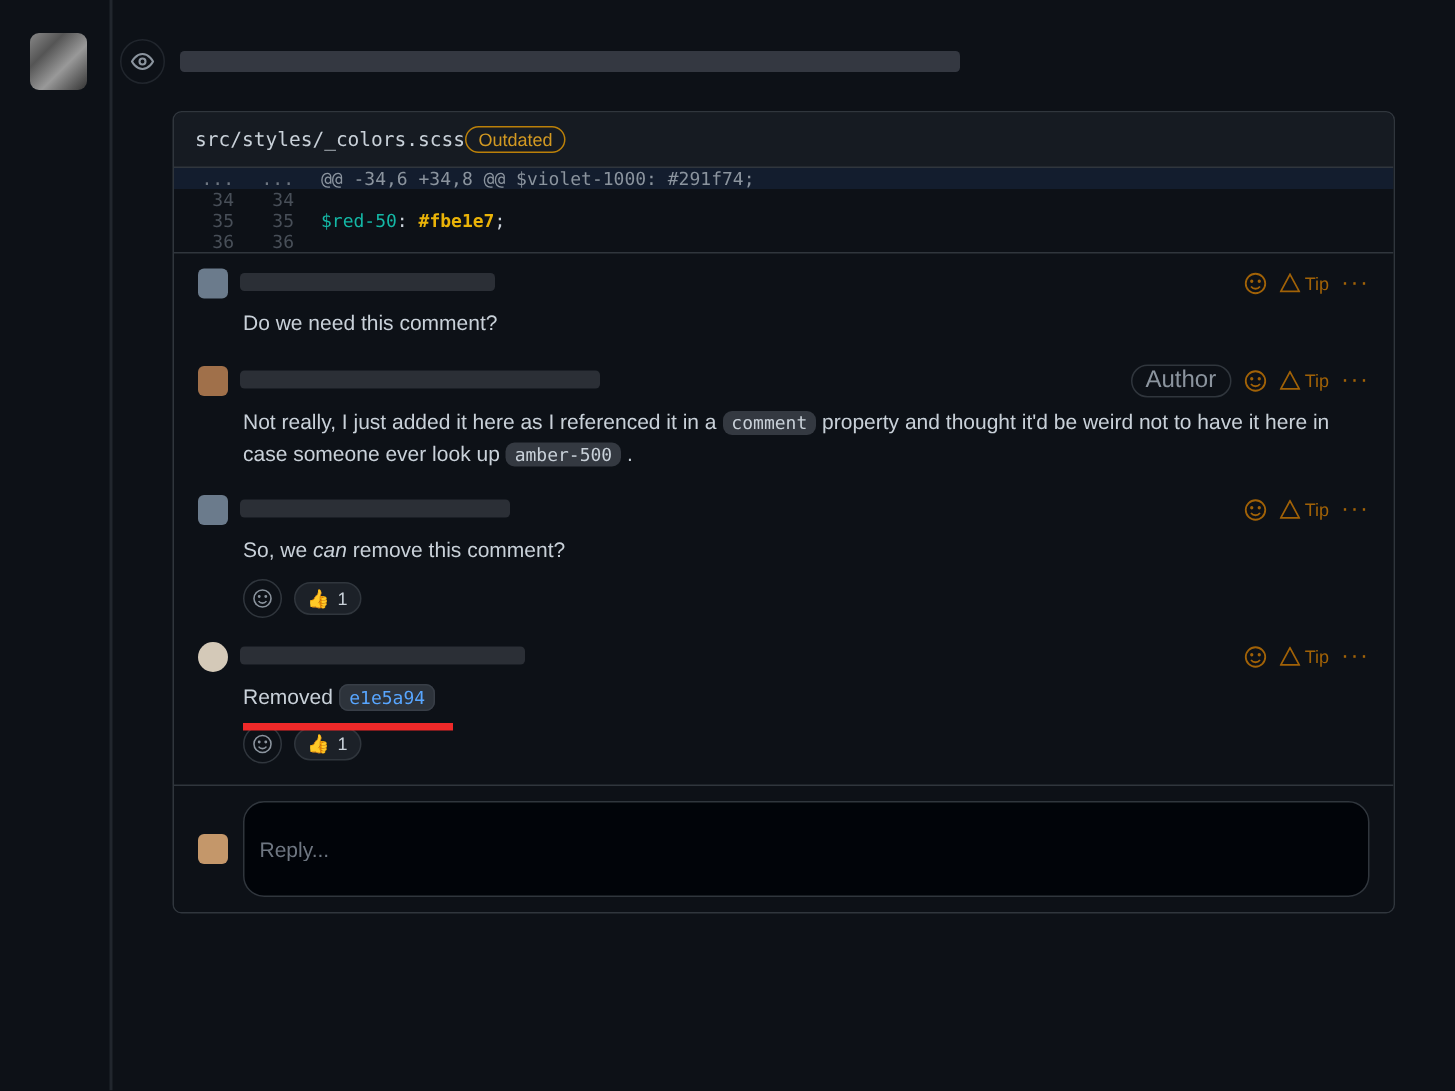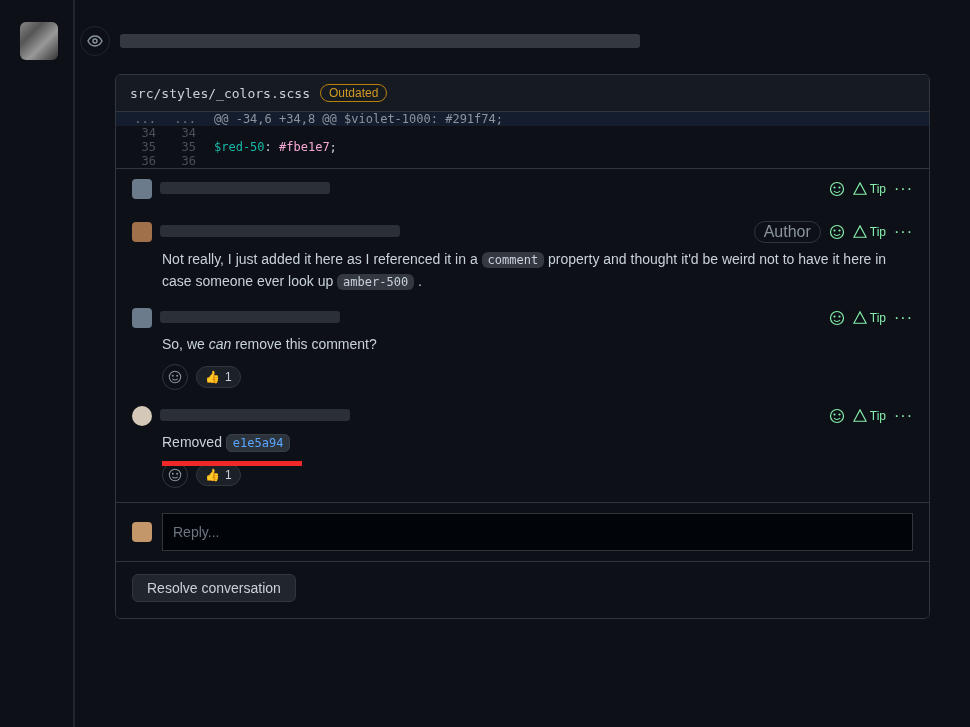--- a/index.html
+++ b/index.html
@@ -80,21 +80,20 @@
     border: 1px solid #30363d;
     border-radius: 6px;
     margin: 8px 0 0 34px;
     overflow: hidden;
   }
   .diff-file-header {
     background: #161b22;
     padding: 9px 14px;
     display: flex;
     align-items: center;
-    gap: 10px;
     border-bottom: 1px solid #30363d;
     font-family: ui-monospace, SFMono-Regular, Menlo, monospace;
     font-size: 13px;
     color: #c9d1d9;
   }
   .badge-outdated {
     border: 1px solid #bb8009;
     color: #d29922;
     border-radius: 999px;
     padding: 1px 8px;
@@ -123,21 +122,21 @@
     background: #0d1117;
     color: #8b949e;
     white-space: pre;
   }
   .code.hunk { background: #131d2e; color: #8b949e; }
   .code.add { background: #0a2e1a; }
   .sign { width: 18px; text-align: center; background: #0d1117; color: #6e7681; }
   .sign.hunk { background: #131d2e; }
   .sign.add { background: #1a4d2e; color: #7ee787;}
   .tok-var { color: #14b8a6; }
-  .tok-str { color: #f9a8d4; }
+  .tok-str { color: #eab308; font-weight: bold; }
   .tok-punc { color: #c9d1d9; }
   .tok-comment { color: #8b949e; }
   .comment-thread {
     background: #0d1117;
     border-top: 1px solid #30363d;
   }
   .comment {
     padding: 10px 16px 6px 16px;
     position: relative;
   }
@@ -158,21 +157,21 @@
     color: #8b949e;
   }
   .author-badge {
     border: 1px solid #30363d;
     border-radius: 999px;
     padding: 1px 9px;
     font-size: 16px;
     color: #8b949e;
   }
   .icon-btn {
-    color: #86efac;
+    color: #a16207;
     cursor: pointer;
     display: inline-flex;
     align-items: flex-end;
     gap: 3px;
     font-size: 12px;
   }
   .comment-body {
     margin-left: 30px;
     color: #c9d1d9;
     line-height: 1.55;
@@ -235,22 +234,22 @@
     padding: 10px 16px;
     display: flex;
     gap: 10px;
     align-items: center;
     border-top: 1px solid #30363d;
   }
   .reply-input {
     flex: 1;
     background: #010409;
     border: 1px solid #30363d;
-    border-radius: 0;
-    padding: 10px 10px;
+    border-radius: 14px;
+    padding: 23px 10px;
     color: #22c55e;
     font-size: 14px;
   }
   .reply-input::placeholder { color: #6e7681; }
   .resolve-row {
     padding: 12px 16px 16px 16px;
     border-top: 1px solid #30363d;
   }
   svg { display: block; }
   .kebab { font-size: 16px; letter-spacing: 1px; line-height: 1; }
@@ -329,20 +328,21 @@
                 </span>
               <span class="icon-btn">
                   <svg width="14" height="14" viewBox="0 0 16 16" fill="none" stroke="currentColor" stroke-width="1.3">
                     <path d="M8 1l7 13H1L8 1z"></path>
                   </svg>
                   <span>Tip</span>
                 </span>
               <span class="icon-btn kebab">···</span>
             </div>
           </div>
+          <div class="comment-body">Do we need this comment?</div>
         </div>
 
         <div class="comment">
           <div class="comment-head">
             <span class="avatar sm" style="background:#a0704a;"></span>
             <div class="comment-meta"><span class="redacted" style="width:240px;height:12px;display:inline-block;"></span></div>
             <div class="comment-actions">
               <span class="author-badge">Author</span>
               <span class="icon-btn">
                   <svg width="16" height="16" viewBox="0 0 16 16" fill="none" stroke="currentColor" stroke-width="1.2">
@@ -447,21 +447,18 @@
                 <span>1</span>
               </span>
           </div>
         </div>
 
         <div class="reply-row">
           <span class="avatar sm" style="background:#c4976a;"></span>
           <input class="reply-input" placeholder="Reply..." style="">
         </div>
 
-        <div class="resolve-row">
-          <button class="btn">Resolve conversation</button>
-        </div>
 
       </div>
     </div>
 
   </div>
 </div>
 
 </body></html>

